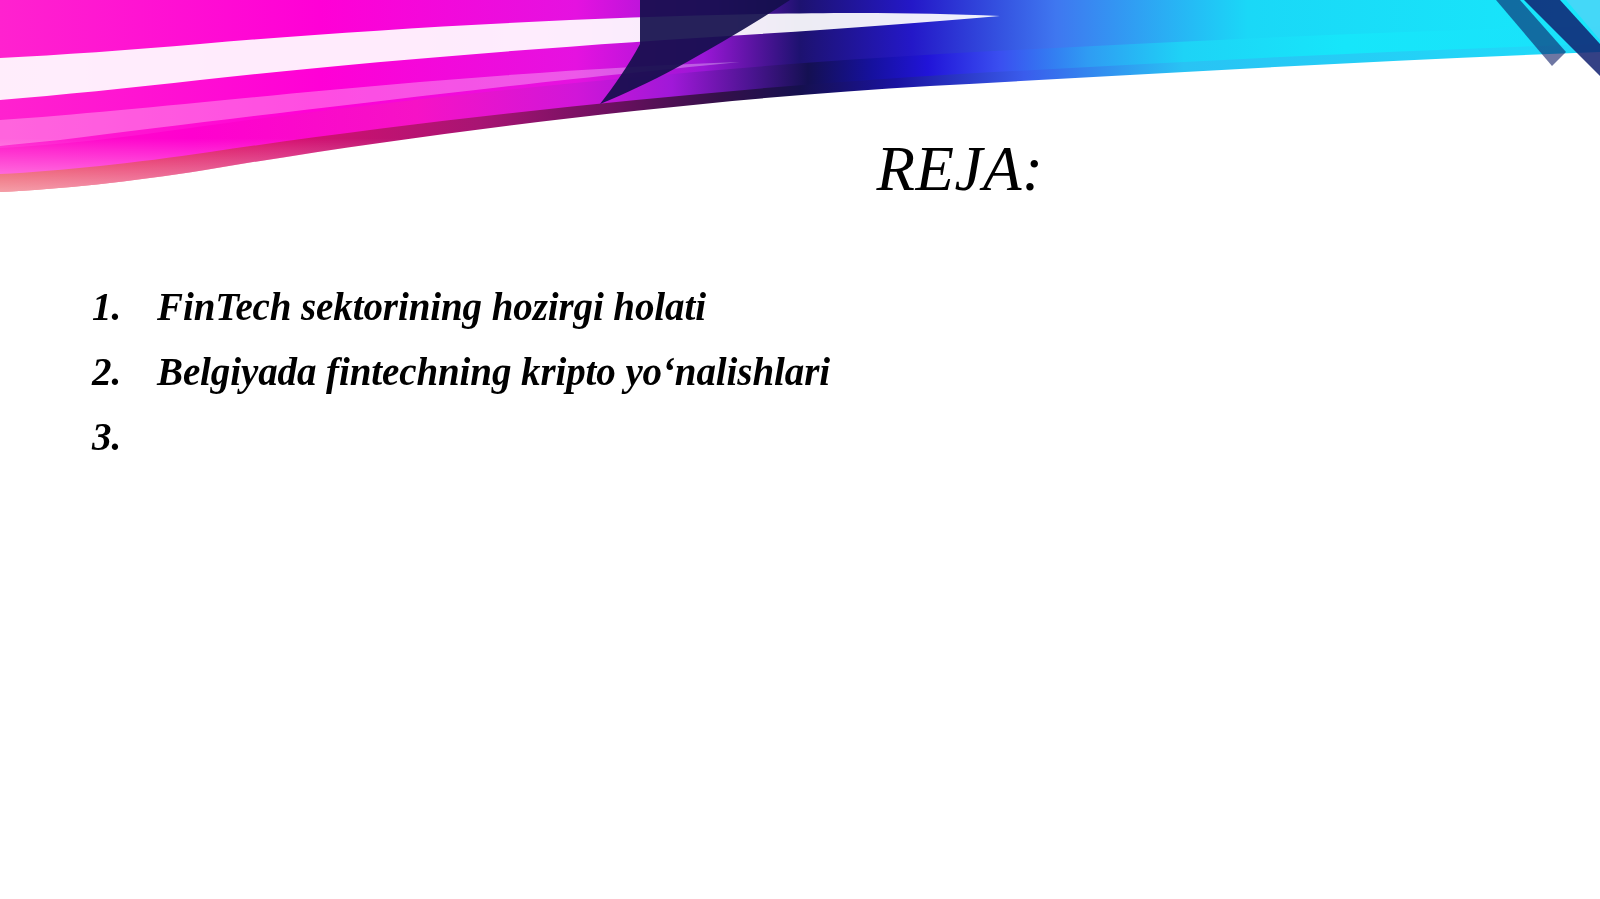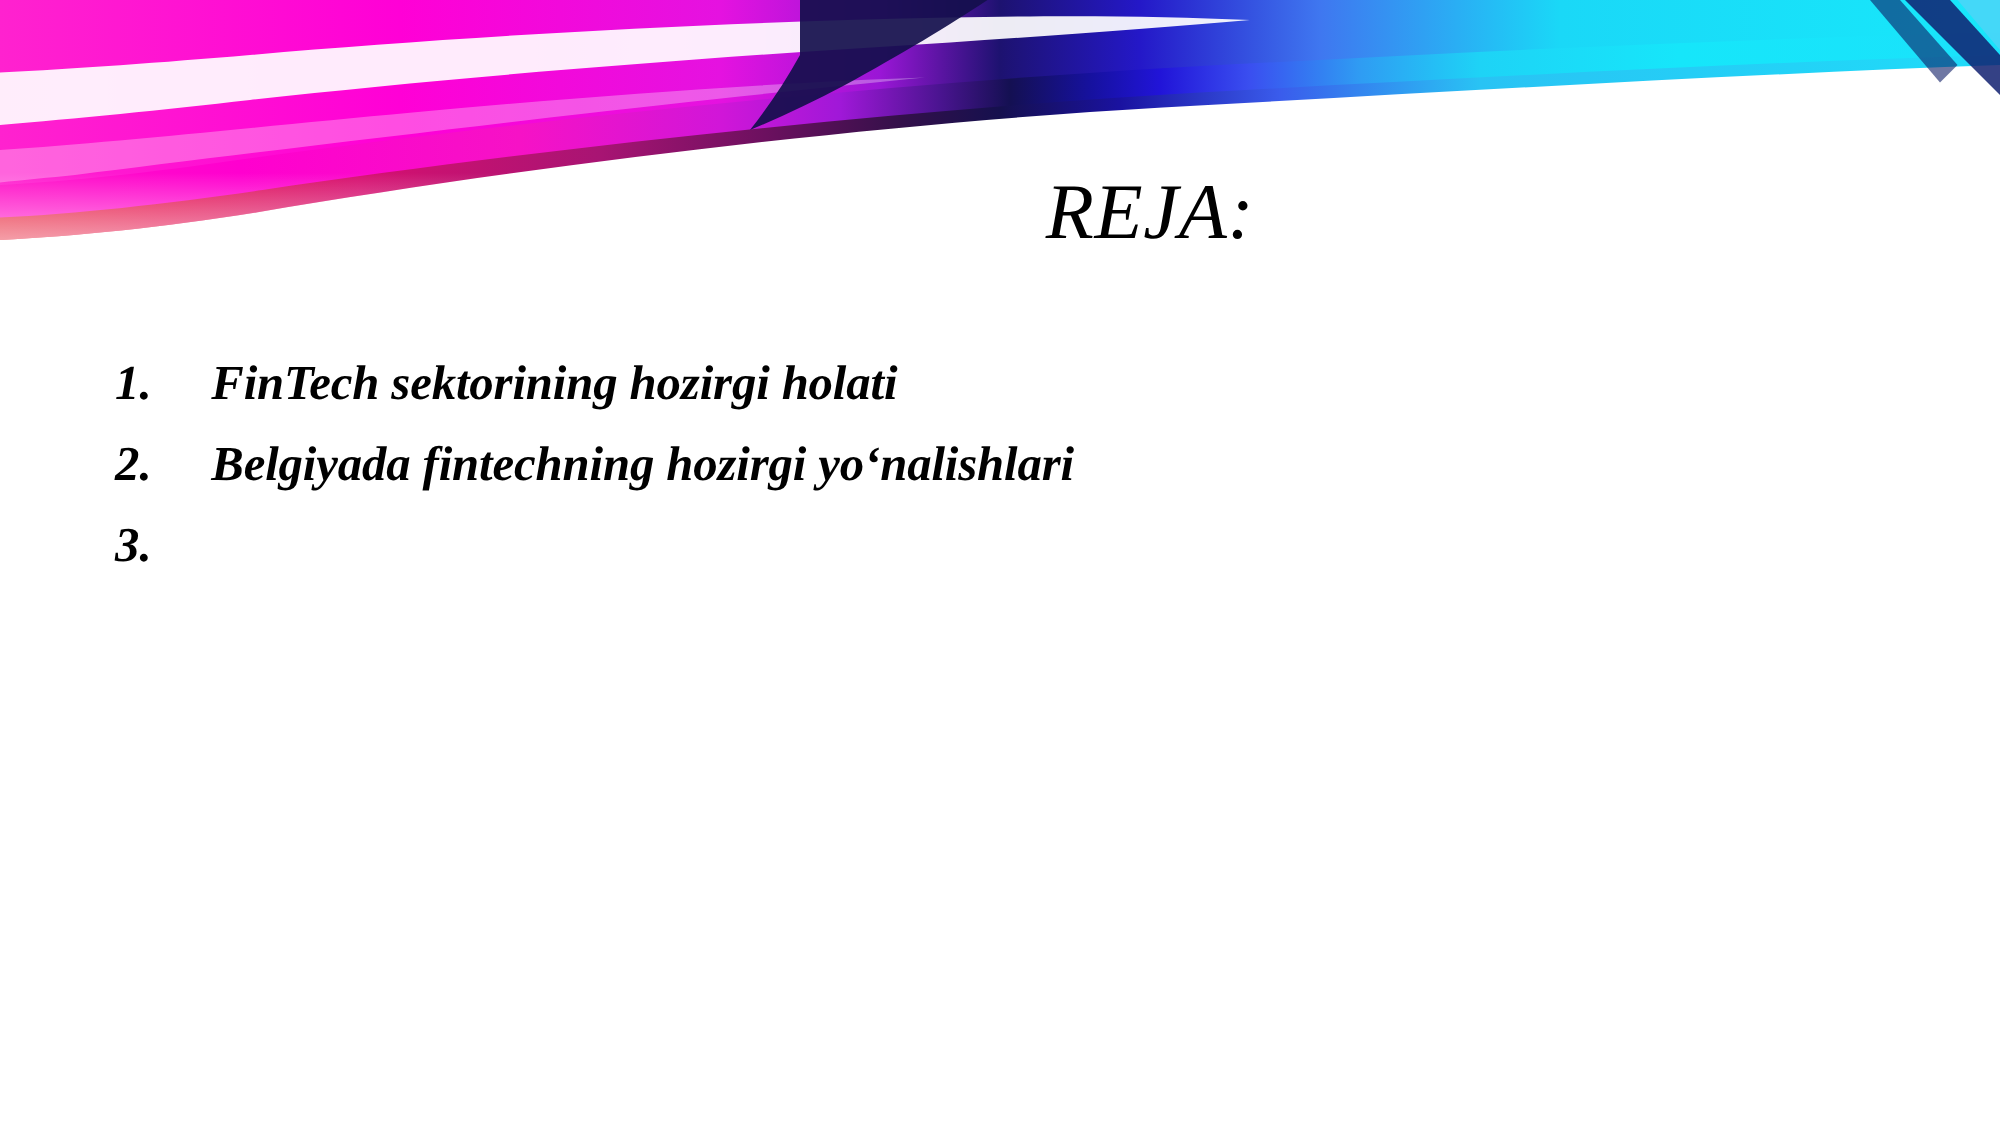--- a/index.html
+++ b/index.html
@@ -33,21 +33,21 @@
   }
   .banner svg {
     display: block;
     width: 1600px;
     height: 210px;
   }
 
   
   .title-block {
     position: absolute;
-    left: 500px;
+    left: 540px;
     top: 136px;
     width: 840px;
     text-align: center;
   }
   .title-text {
     display: inline-block;
     font-family: "Liberation Serif", "DejaVu Serif", serif;
     font-style: italic;
     font-weight: 400;
     font-size: 63px;
@@ -82,21 +82,20 @@
     width: 65px;
     text-align: left;
     font-style: italic;
     font-weight: bold;
   }
   .item-text {
     flex: 0 0 auto;
     font-style: italic;
     font-weight: bold;
     letter-spacing: -0.1px;
-    margin-left: 12px;
   }
 </style>
 </head>
 <body>
 
 <div class="slide">
 
   <div class="banner">
     <svg viewBox="0 0 1600 210" preserveAspectRatio="none" xmlns="http://www.w3.org/2000/svg">
       <defs>
@@ -176,20 +175,20 @@
     <span class="title-text">REJA:</span>
   </div>
 
   <ul class="agenda-list">
     <li class="agenda-item">
       <span class="item-number">1.</span>
       <span class="item-text">FinTech sektorining hozirgi holati</span>
     </li>
     <li class="agenda-item">
       <span class="item-number">2.</span>
-      <span class="item-text">Belgiyada fintechning hozirgi yoʻnalishlari</span>
+      <span class="item-text">Belgiyada fintechning kripto yoʻnalishlari</span>
     </li>
     <li class="agenda-item">
       <span class="item-number">3.</span>
     </li>
   </ul>
 
 </div>
 
 </body></html>

